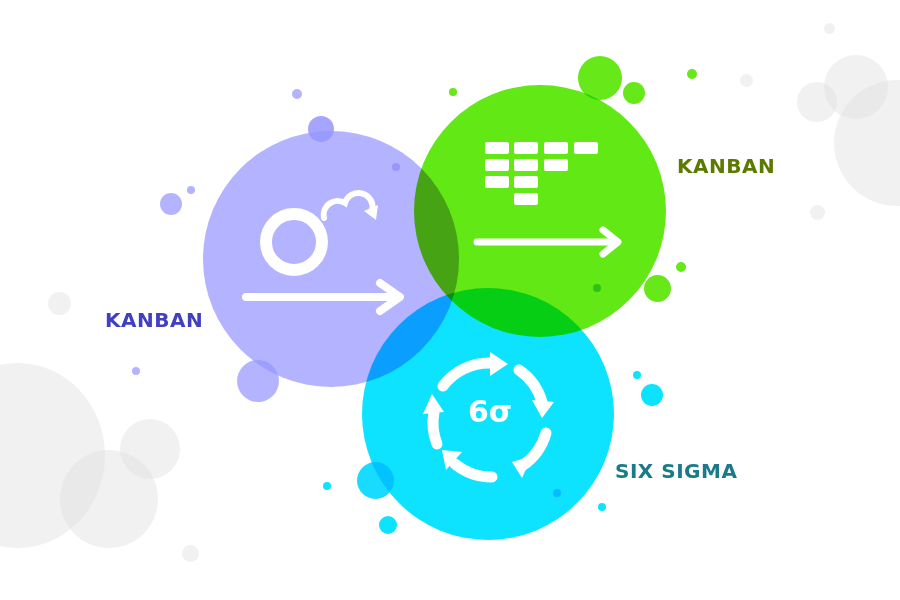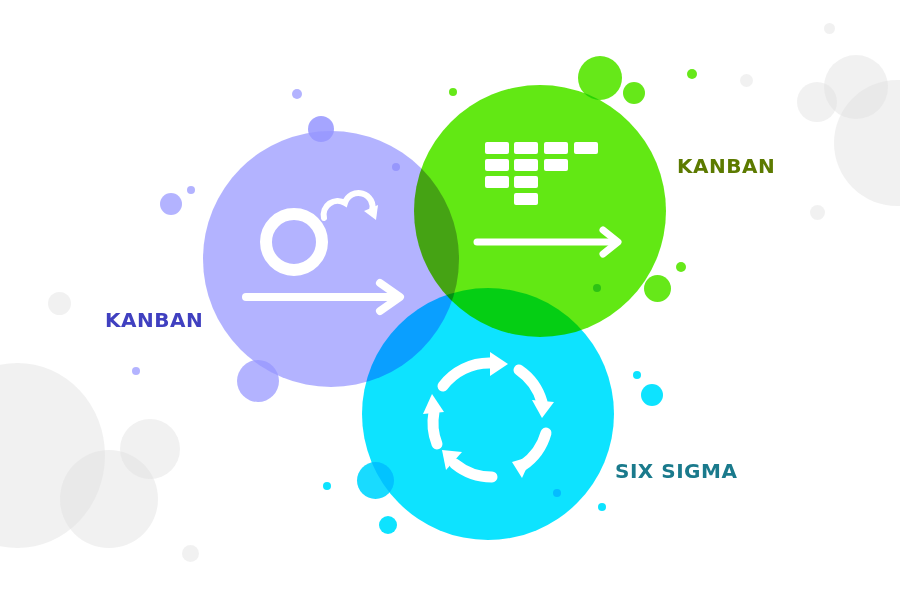--- a/index.html
+++ b/index.html
@@ -95,17 +95,18 @@
       <path d="M 27 104 A 58 58 0 0 1 24 72"></path>
     </g>
     <g fill="#fff">
       <path d="M 80 12 L 98 24 L 80 36 Z"></path>
       <path d="M 122 60 L 144 62 L 132 78 Z"></path>
       <path d="M 122 116 L 112 138 L 102 122 Z"></path>
       <path d="M 52 112 L 36 130 L 32 110 Z"></path>
       <path d="M 13 74 L 22 54 L 34 72 Z"></path>
     </g>
   </svg>
+  <div class="sigma-text">6σ</div>
 
   <div class="label scrum-label">KANBAN</div>
   <div class="label sigma-label">SIX SIGMA</div>
   <div class="label kanban-label">KANBAN</div>
 </div>
 
 </body></html>

